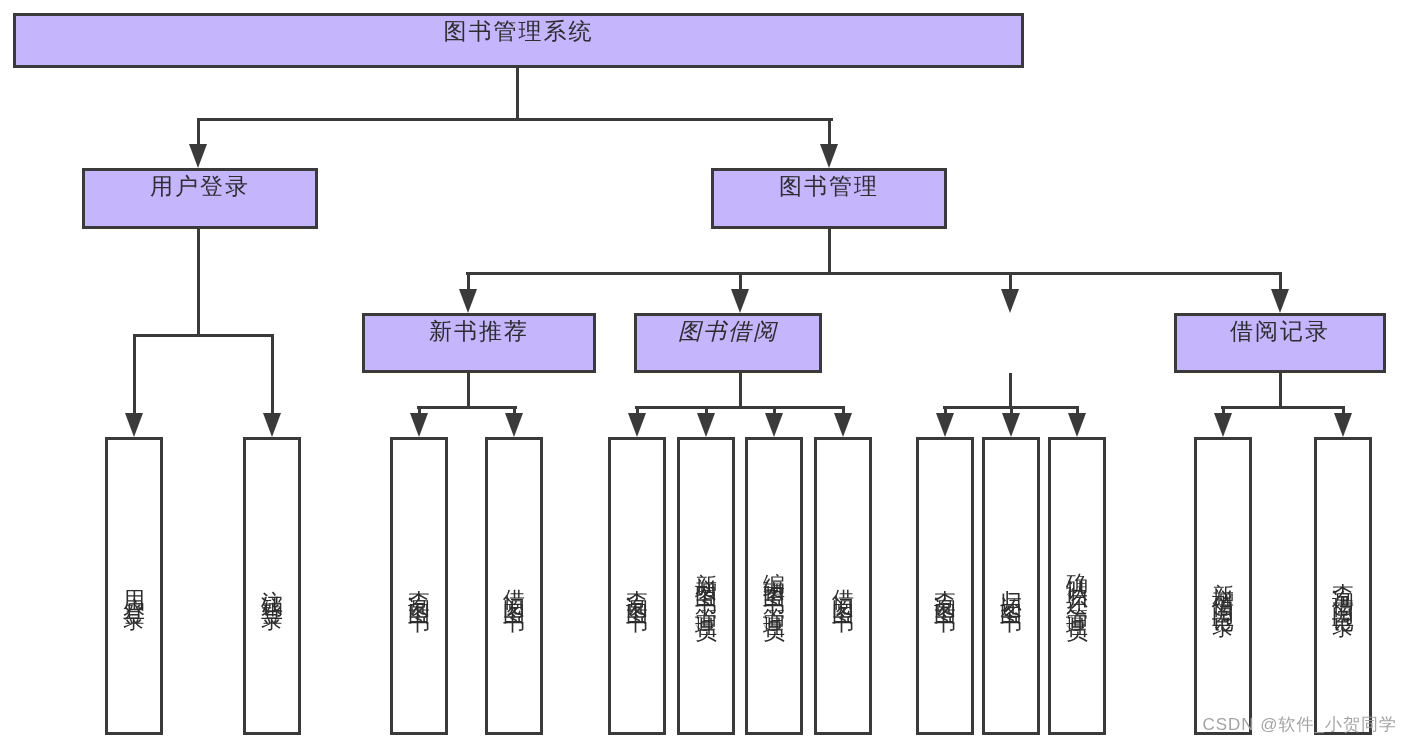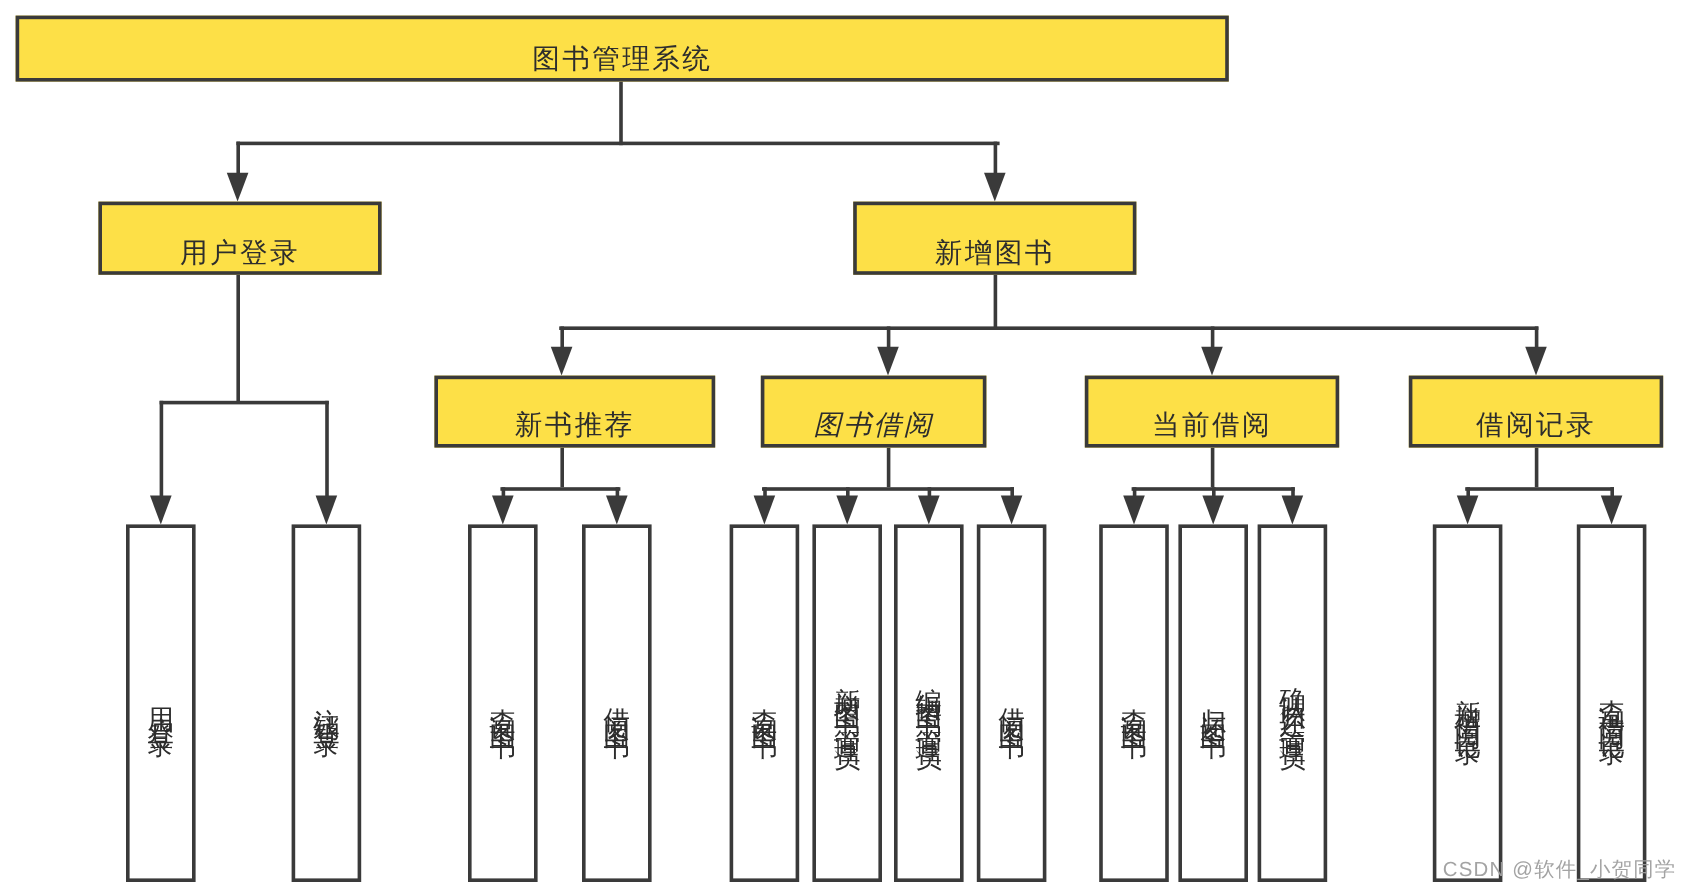--- a/index.html
+++ b/index.html
@@ -7,24 +7,24 @@
     position: relative;
     width: 1405px;
     height: 747px;
     background: #ffffff;
     font-family: "Liberation Sans", "DejaVu Sans", sans-serif;
     overflow: hidden;
   }
   .box {
     position: absolute;
     box-sizing: border-box;
-    background: #fde047;
+    background: #c4b5fd;
     border: 3px solid #3a3a3a;
     display: flex;
-    align-items: flex-end;
+    align-items: flex-start;
     justify-content: center;
     color: #2d2d2d;
     font-size: 23px;
     letter-spacing: 2px;
     white-space: nowrap;
     z-index: 2;
   }
   .vbox {
     position: absolute;
     box-sizing: border-box;
@@ -129,32 +129,29 @@
   <div class="arrow" style="left:1334px; top:413px;"></div>
 
   <div class="box" style="left:13px; top:13px; width:1011px; height:55px;">
     <span>图书管理系统</span>
   </div>
 
   <div class="box" style="left:82px; top:168px; width:236px; height:61px;">
     <span>用户登录</span>
   </div>
   <div class="box" style="left:711px; top:168px; width:236px; height:61px;">
-    <span>新增图书</span>
+    <span>图书管理</span>
   </div>
 
   <div class="box" style="left:362px; top:313px; width:234px; height:60px;">
     <span>新书推荐</span>
   </div>
   <div class="box" style="left:634px; top:313px; width:188px; height:60px;font-style:italic;">
     <span>图书借阅</span>
   </div>
-  <div class="box" style="left:904px; top:313px; width:212px; height:60px;">
-    <span>当前借阅</span>
-  </div>
   <div class="box" style="left:1174px; top:313px; width:212px; height:60px;">
     <span>借阅记录</span>
   </div>
 
   <div class="vbox" style="left:105px; top:437px; width:58px; height:298px;">
     <span class="vtext">用户登录</span>
   </div>
   <div class="vbox" style="left:243px; top:437px; width:58px; height:298px;">
     <span class="vtext">注销登录</span>
   </div>

